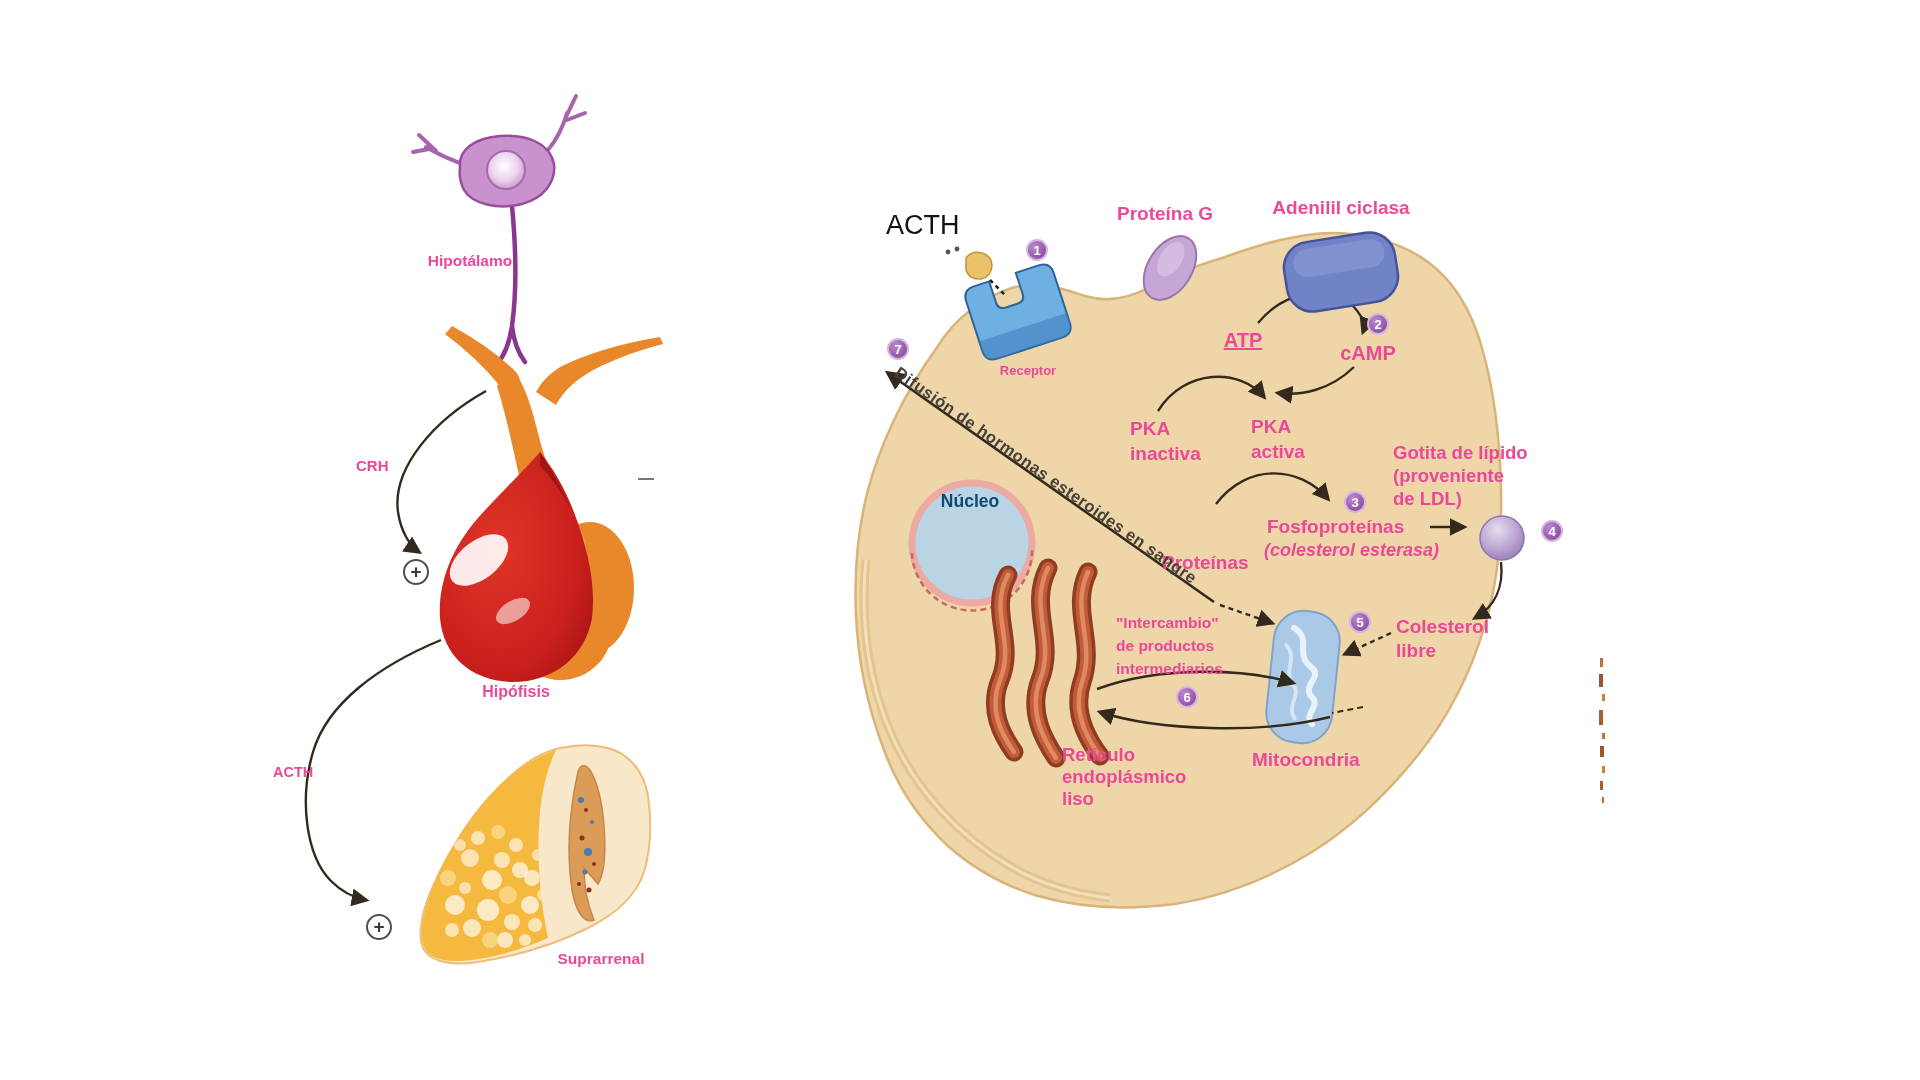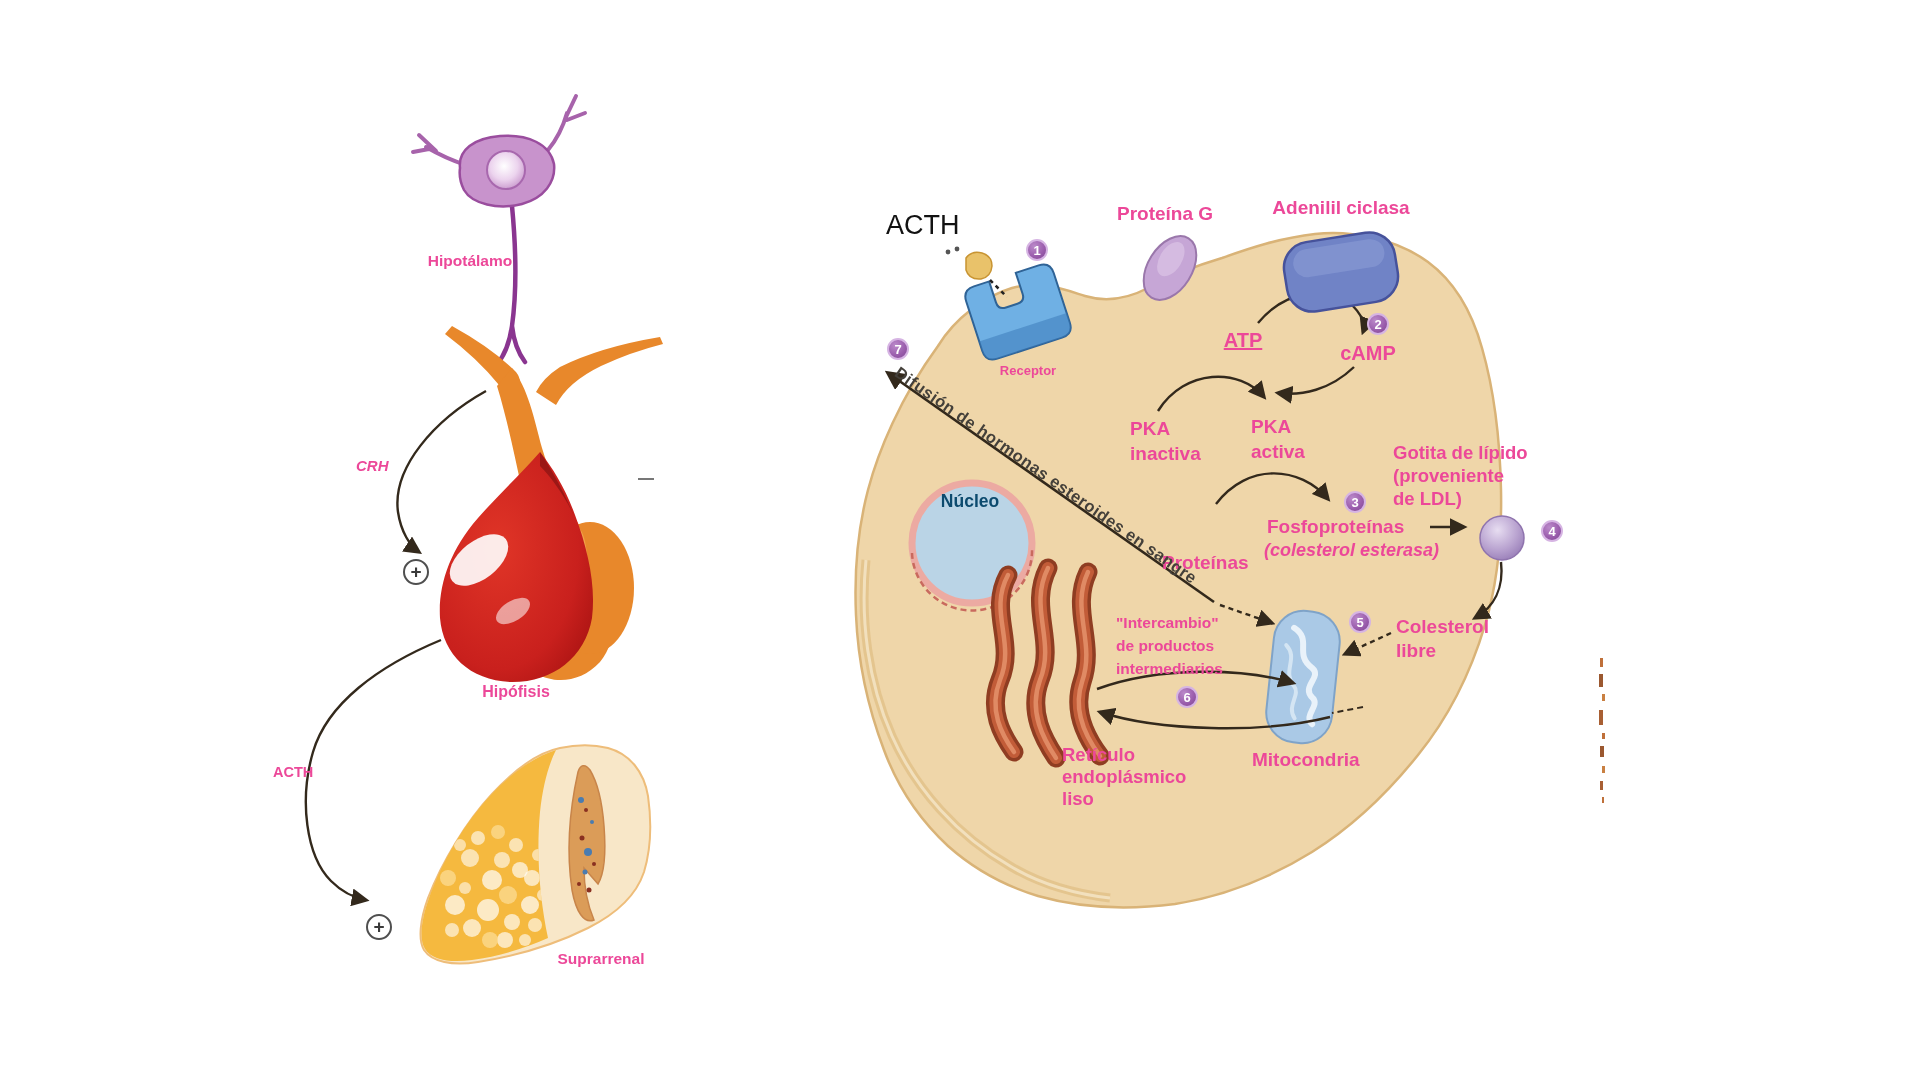--- a/index.html
+++ b/index.html
@@ -204,21 +204,21 @@
         <rect x="1599" y="710" width="4" height="15" fill="#9a4410"></rect>
     <rect x="1602" y="733" width="3" height="6" fill="#b55818"></rect>
         <rect x="1600" y="746" width="4" height="11" fill="#8a3c0c"></rect>
     <rect x="1602" y="766" width="3" height="7" fill="#c06a22"></rect>
         <rect x="1600" y="781" width="3" height="9" fill="#9a4410"></rect>
     <rect x="1602" y="797" width="2" height="6" fill="#b55818"></rect>
   </g>
 </svg>
 
 <div class="L C" style="left:470px;top:252px;font-size:15.5px;">Hipotálamo</div>
-<div class="L" style="left:356px;top:457px;font-size:15px;font-style:italic;">CRH</div>
+<div class="L" style="left:356px;top:457px;font-size:15px;">CRH</div>
 <div class="L C" style="left:516px;top:683px;font-size:16px;">Hipófisis</div>
 <div class="L" style="left:273px;top:764px;font-size:14.5px;">ACTH</div>
 <div class="L C" style="left:601px;top:950px;font-size:15.5px;">Suprarrenal</div>
 <div class="plus" style="left:403px;top:559px;">+</div>
 <div class="plus" style="left:366px;top:914px;">+</div>
 
 <div class="acth-overlay" style="left:886px;top:210px;">ACTH</div>
 <div class="L C" style="left:1165px;top:203px;font-size:19px;">Proteína G</div>
 <div class="L C" style="left:1341px;top:197px;font-size:19px;">Adenilil ciclasa</div>
 <div class="L C" style="left:1028px;top:364px;font-size:13px;text-align:center;">Receptor</div>

